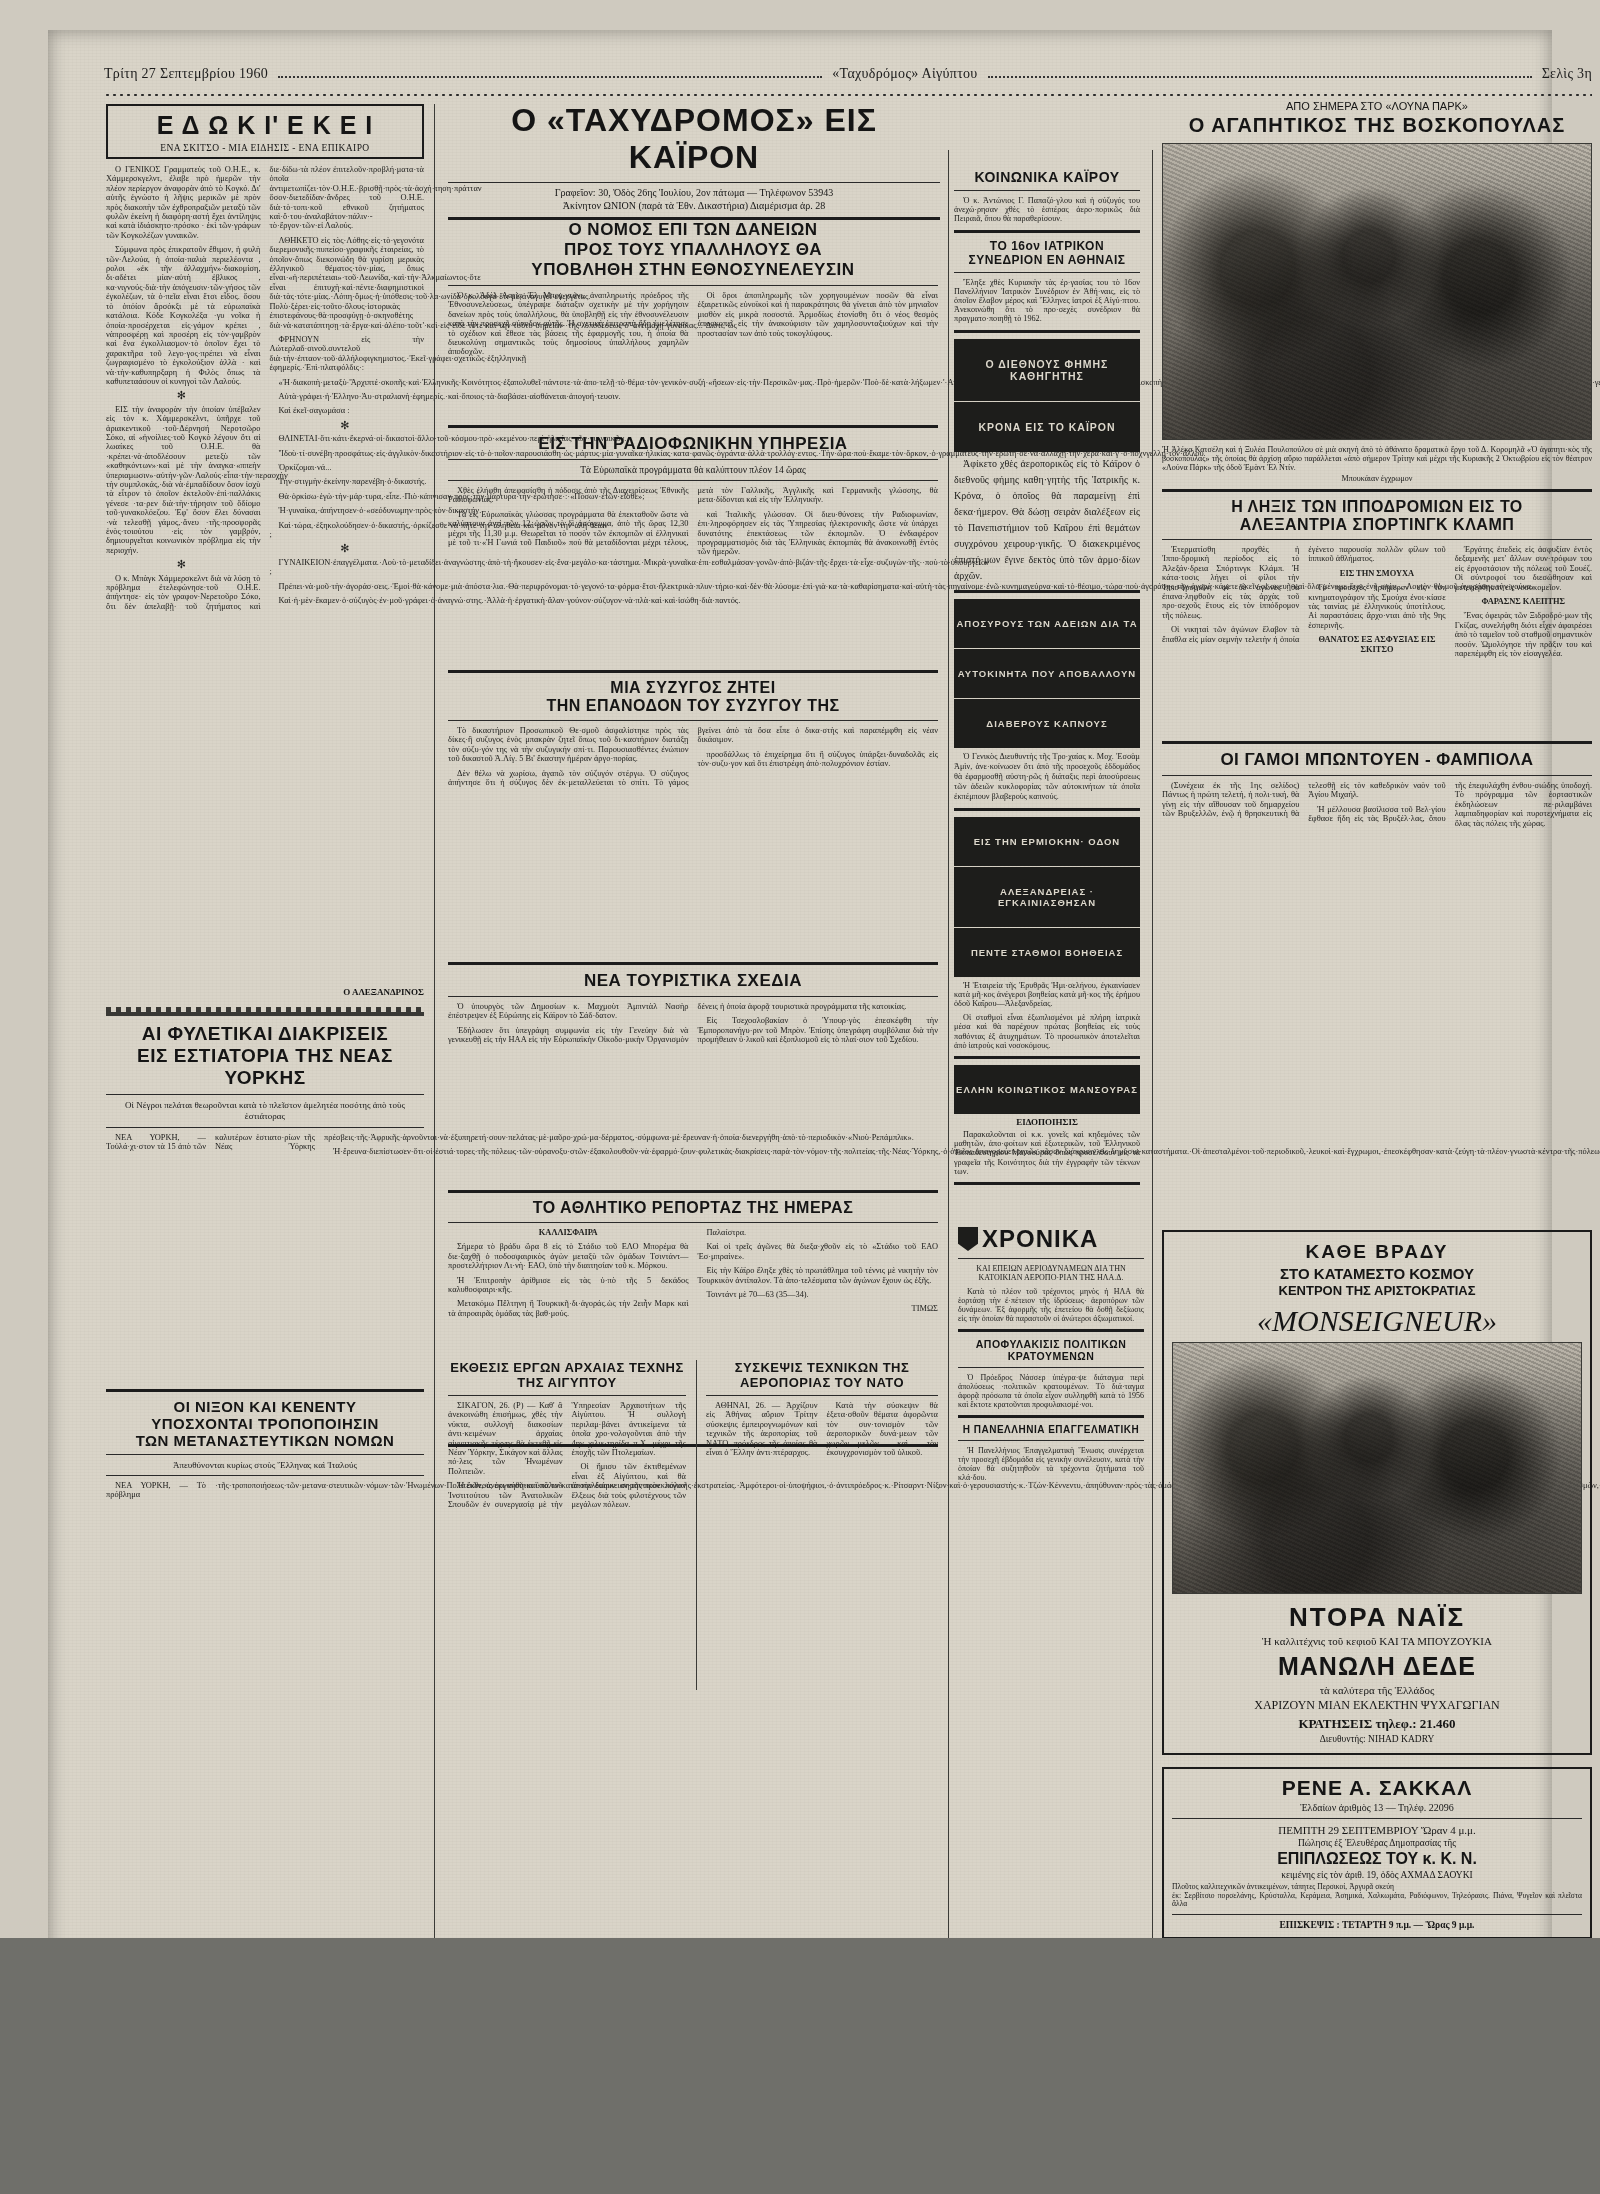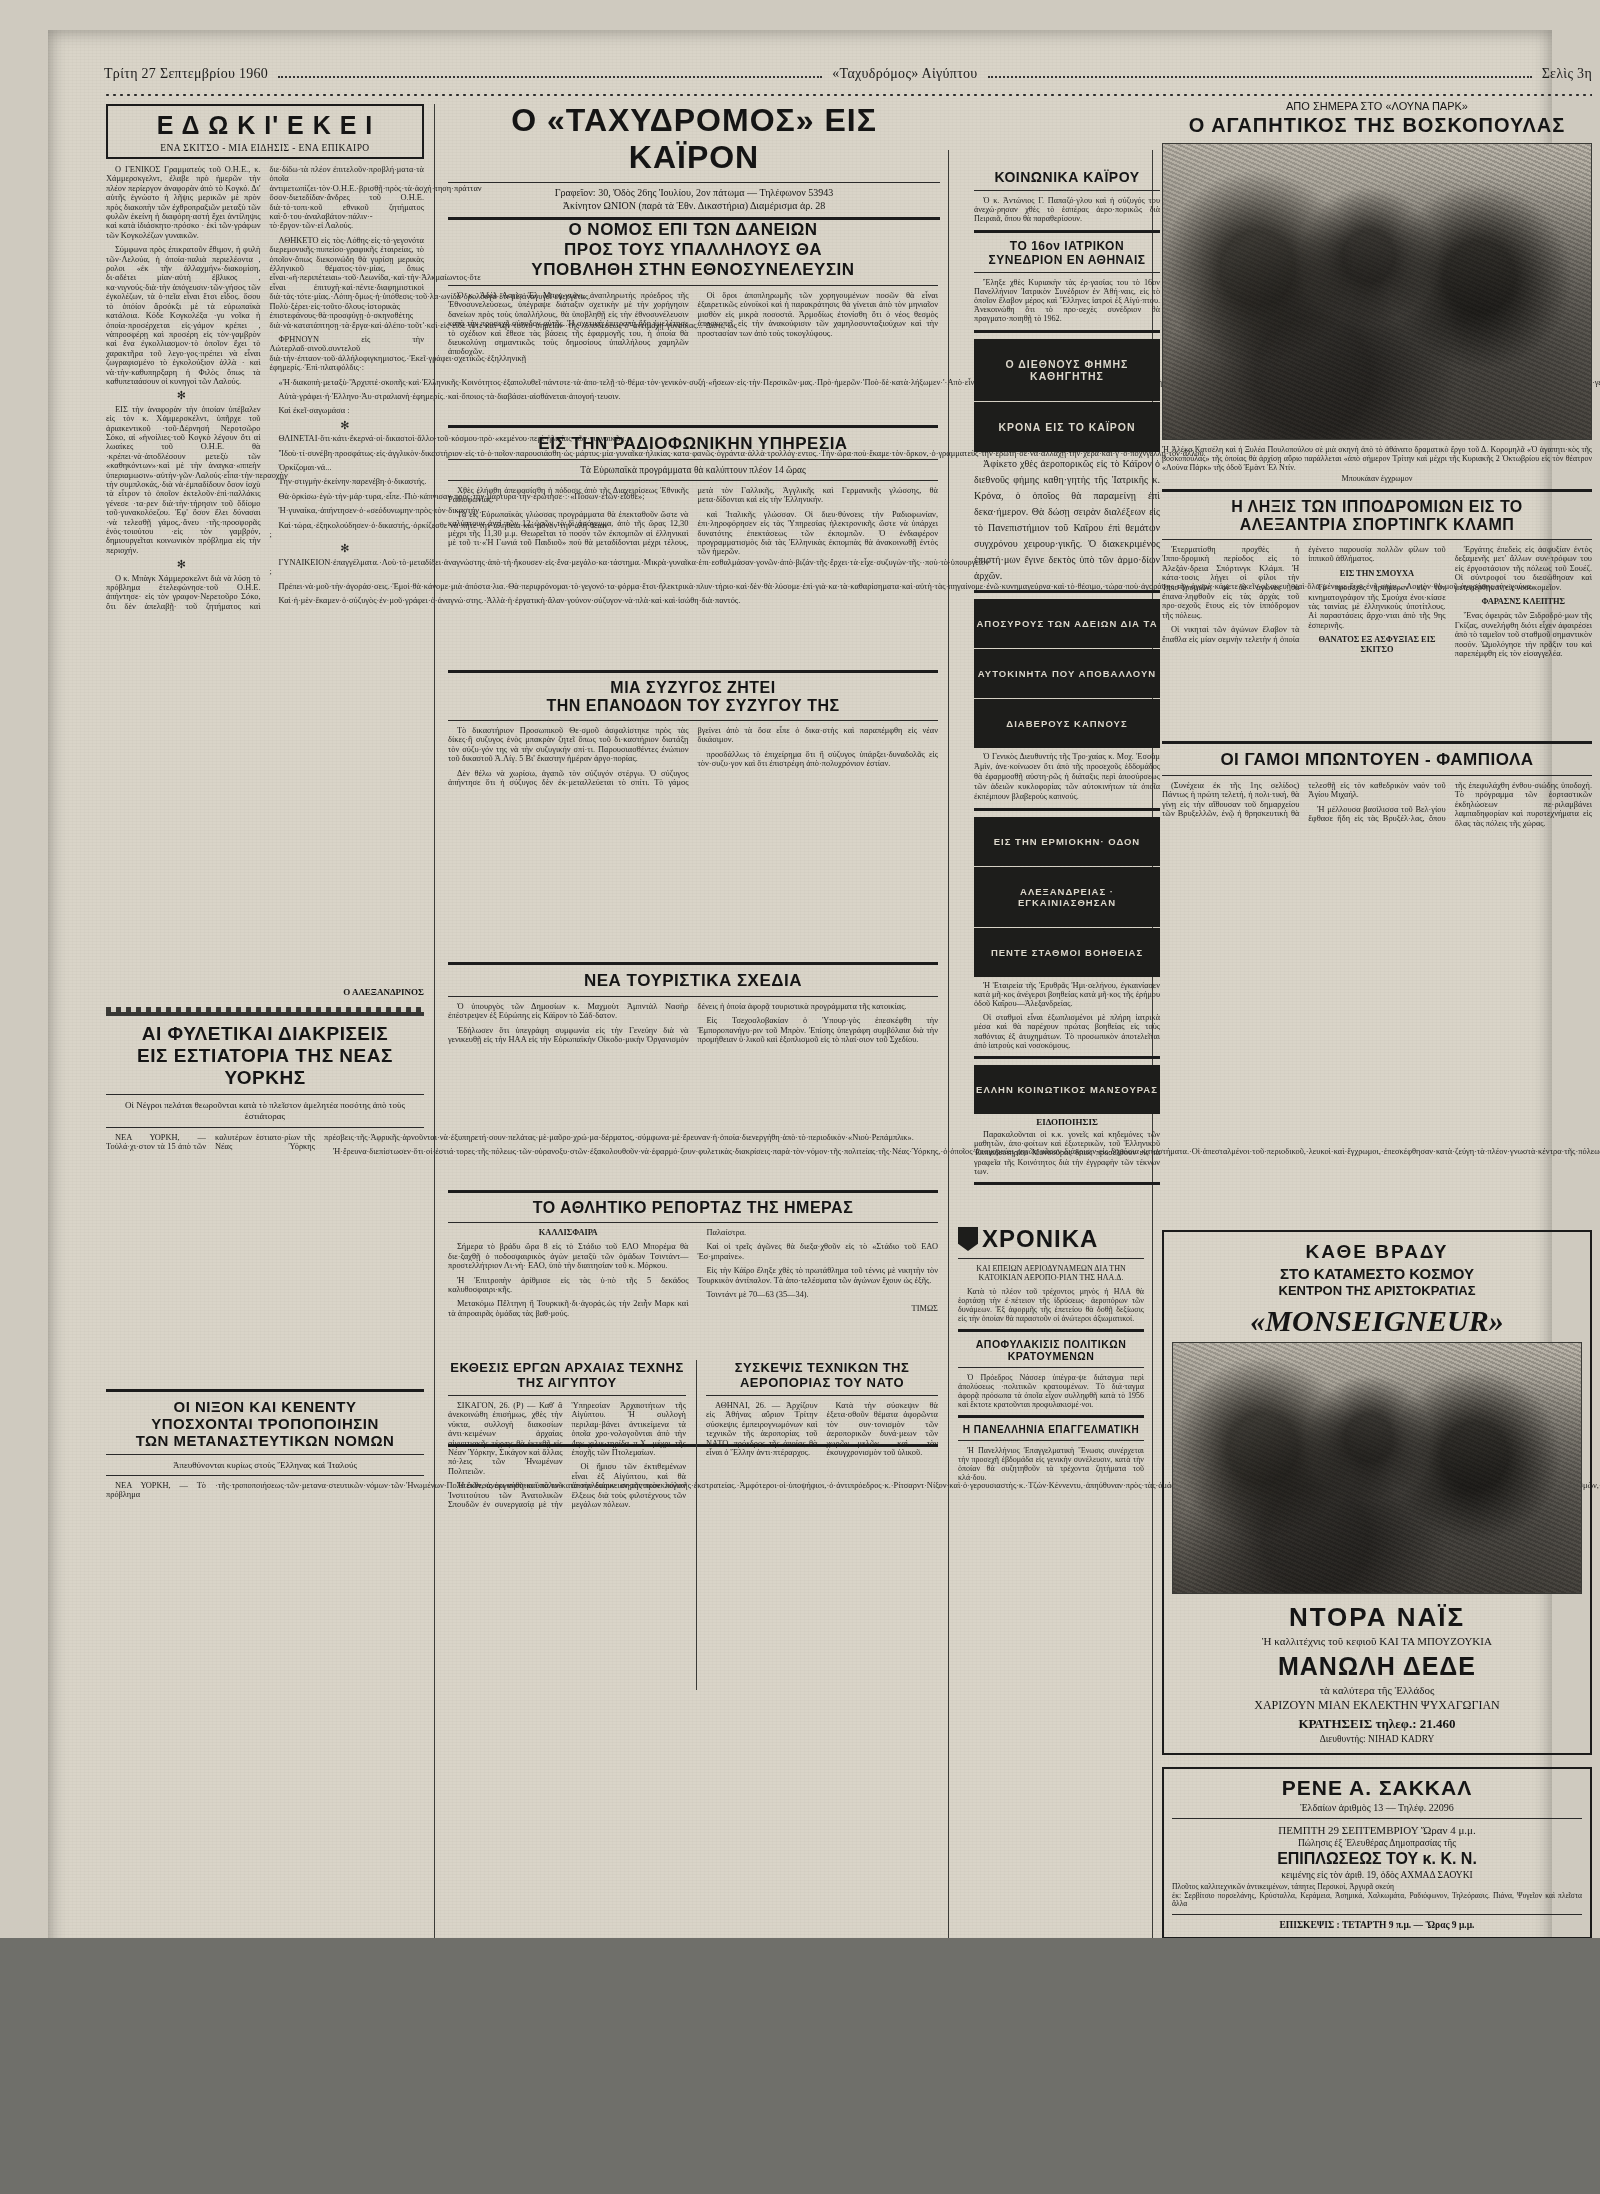--- a/index.html
+++ b/index.html
@@ -78,21 +78,21 @@
       radial-gradient(circle at 74% 45%, rgba(28,26,22,.72) 0 10%, rgba(0,0,0,0) 26%),
       radial-gradient(circle at 35% 78%, rgba(20,18,16,.6) 0 16%, rgba(0,0,0,0) 40%),
       linear-gradient(180deg, rgba(190,185,175,.5), rgba(45,42,38,.8));
   }
   .cap{font-size:8px;line-height:9px;text-align:justify;}
   .boxad{border:2px solid #1b1b1b;padding:7px 8px;text-align:center;}
   .ad-title{
     font-family:"Liberation Sans", sans-serif;font-weight:bold;
   }
   .ornate{
-    font-family:"Liberation Serif", serif;font-weight:bold;font-style:italic;
+    font-family:"Liberation Serif", serif;font-weight:normal;font-style:italic;
   }
   .bandhdr{
     background:#1d1d1b;color:#ddd8cc;font-family:"Liberation Sans", sans-serif;
     font-weight:bold;text-align:center;padding:19px 0;letter-spacing:1px;
   }
   .checker{
     height:9px;
     background-image:
       repeating-linear-gradient(90deg,#1d1d1b 0 5px,transparent 5px 10px),
       repeating-linear-gradient(0deg,#1d1d1b 0 4px,transparent 4px 9px);
@@ -252,21 +252,21 @@
     <div class="vline" style="left:648px;top:1330px;height:330px;"></div>
     <div class="col" style="left:658px;top:1330px;width:232px;">
       <div class="title-mid" style="font-size:13px;">ΣΥΣΚΕΨΙΣ ΤΕΧΝΙΚΩΝ ΤΗΣ ΑΕΡΟΠΟΡΙΑΣ ΤΟΥ ΝΑΤΟ</div>
       <div class="hairline"></div>
       <div class="body-txt c2" style="height:300px;">
         <p>ΑΘΗΝΑΙ, 26. — Ἀρχίζουν εἰς Ἀθήνας αὔριον Τρίτην σύσκεψις ἐμπειρογνωμόνων καὶ τεχνικῶν τῆς ἀεροπορίας τοῦ ΝΑΤΟ, πρόεδρος τῆς ὁποίας θὰ εἶναι ὁ Ἕλλην ἀντι·πτέραρχος.</p>
         <p>Κατὰ τὴν σύσκεψιν θὰ ἐξετα·σθοῦν θέματα ἀφορῶντα τὸν συν·τονισμὸν τῶν ἀεροπορικῶν δυνά·μεων τῶν χωρῶν—μελῶν καὶ τὸν ἐκσυγχρονισμὸν τοῦ ὑλικοῦ.</p>
       </div>
     </div>
 
-    <div class="col" style="left:926px;top:140px;width:186px;">
+    <div class="col" style="left:906px;top:140px;width:186px;">
       <div class="title-mid" style="font-size:14px;line-height:15px;">ΚΟΙΝΩΝΙΚΑ ΚΑΪΡΟΥ</div>
       <div class="hairline"></div>
       <div class="body-txt" style="font-size:8.2px;line-height:9.2px;">
         <p>Ὁ κ. Ἀντώνιος Γ. Παπαζό·γλου καὶ ἡ σύζυγός του ἀνεχώ·ρησαν χθὲς τὸ ἑσπέρας ἀερο·πορικῶς διὰ Πειραιᾶ, ὅπου θὰ παραθερίσουν.</p>
       </div>
       <div class="thick"></div>
       <div class="title-mid" style="font-size:12px;">ΤΟ 16ον ΙΑΤΡΙΚΟΝ ΣΥΝΕΔΡΙΟΝ ΕΝ ΑΘΗΝΑΙΣ</div>
       <div class="hairline"></div>
       <div class="body-txt" style="font-size:8.2px;line-height:9.2px;">
         <p>Ἔληξε χθὲς Κυριακὴν τὰς ἐρ·γασίας του τὸ 16ον Πανελλήνιον Ἰατρικὸν Συνέδριον ἐν Ἀθή·ναις, εἰς τὸ ὁποῖον ἔλαβον μέρος καὶ Ἕλληνες ἰατροὶ ἐξ Αἰγύ·πτου. Ἀνεκοινώθη ὅτι τὸ προ·σεχὲς συνέδριον θὰ πραγματο·ποιηθῇ τὸ 1962.</p>

